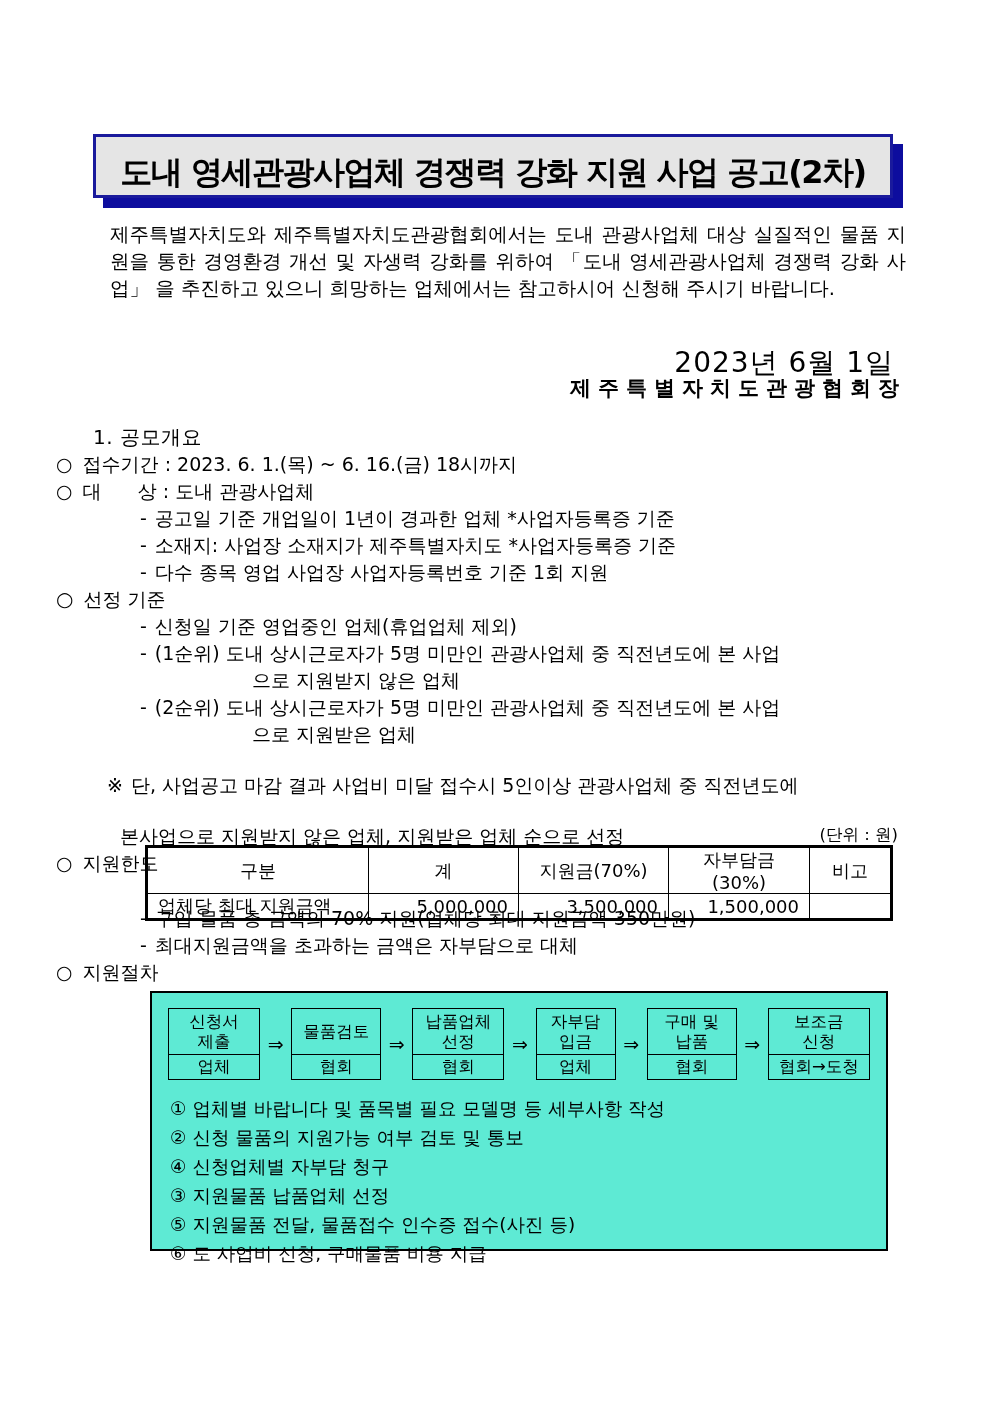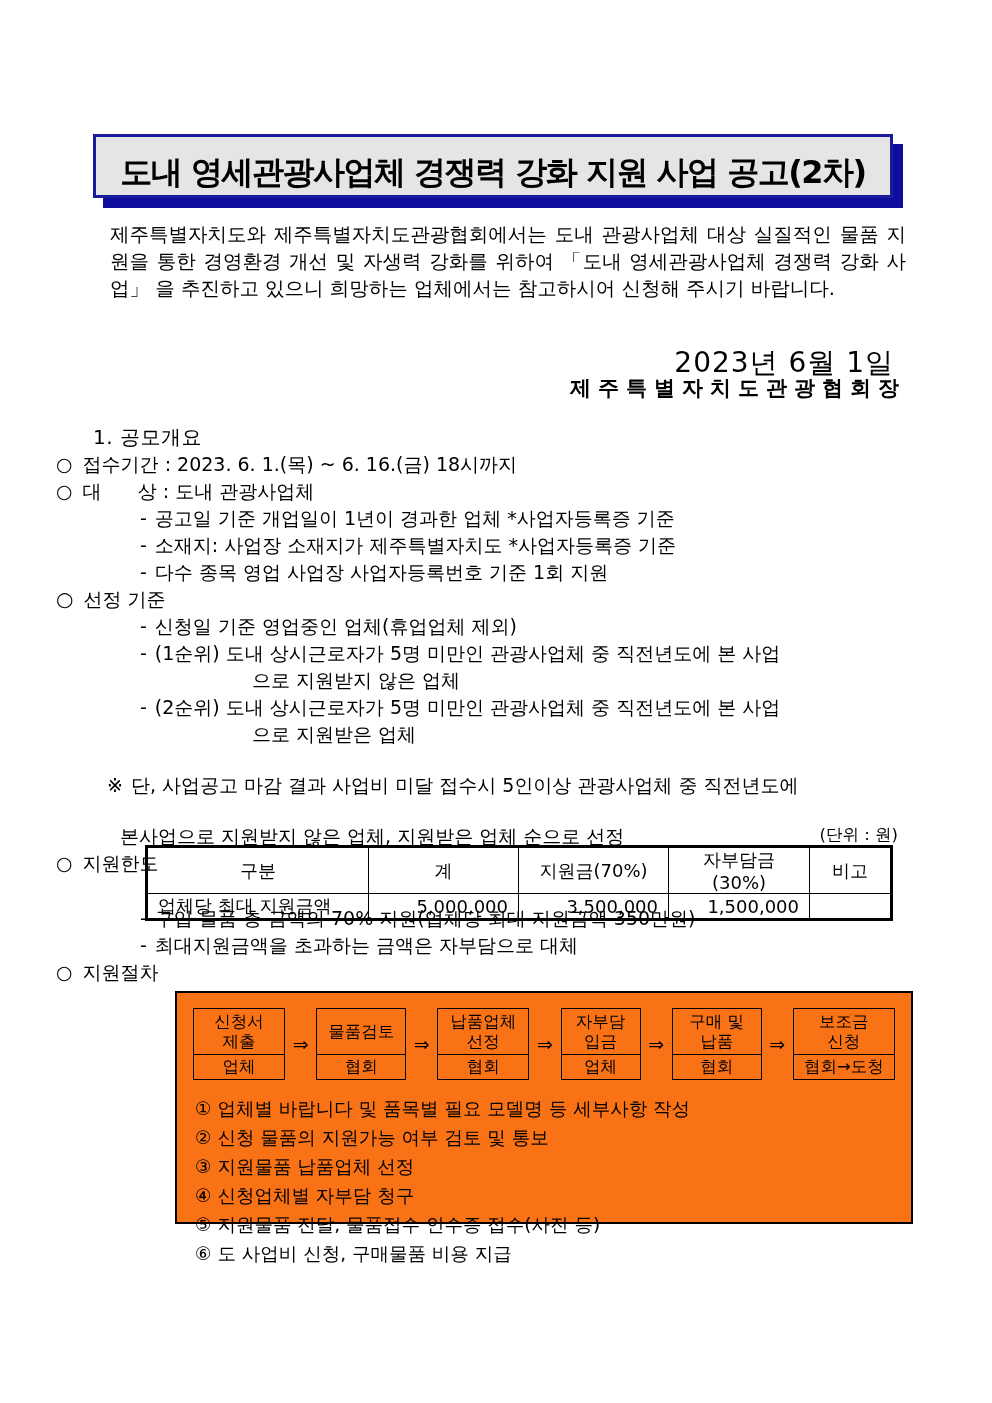--- a/index.html
+++ b/index.html
@@ -55,22 +55,22 @@
     border:1px solid #000;height:26px;padding:0 10px;font-weight:normal;
   }
   table.limit th{text-align:center;}
   td.cell-label{text-align:left;padding-left:12px;}
   td.cell-num{text-align:right;padding-right:12px;}
   td.cell-empty{}
   
   .notes{position:absolute;left:0;top:905px;width:992px;}
   
   .proc-box{
-    position:absolute;left:150px;top:991px;width:738px;height:233px;
-    border:2.5px solid #000;background:#f97316;margin-left:25px;
+    position:absolute;left:150px;top:991px;width:738px;height:260px;
+    border:2.5px solid #000;background:#5eead4;
   }
   .flow-row{
     display:flex;align-items:center;justify-content:space-between;
     margin:15px 16px 0 16px;
   }
   .step{
     border:1.5px solid #000;height:72px;display:flex;flex-direction:column;
   }
   .step .name{
     flex:1;display:flex;flex-direction:column;align-items:center;justify-content:center;
@@ -198,20 +198,20 @@
         <div class="name">
             <span>보조금</span>
             <span>신청</span>
           </div>
         <div class="actor">협회→도청</div>
       </div>
     </div>
     <div class="details">
       <div class="detail-line">① 업체별 바랍니다 및 품목별 필요 모델명 등 세부사항 작성</div>
       <div class="detail-line">② 신청 물품의 지원가능 여부 검토 및 통보</div>
+      <div class="detail-line">④ 신청업체별 자부담 청구</div>
       <div class="detail-line">③ 지원물품 납품업체 선정</div>
-      <div class="detail-line">④ 신청업체별 자부담 청구</div>
       <div class="detail-line">⑤ 지원물품 전달, 물품접수 인수증 접수(사진 등)</div>
       <div class="detail-line">⑥ 도 사업비 신청, 구매물품 비용 지급</div>
     </div>
   </div>
 
 </div>
 
 </body></html>

